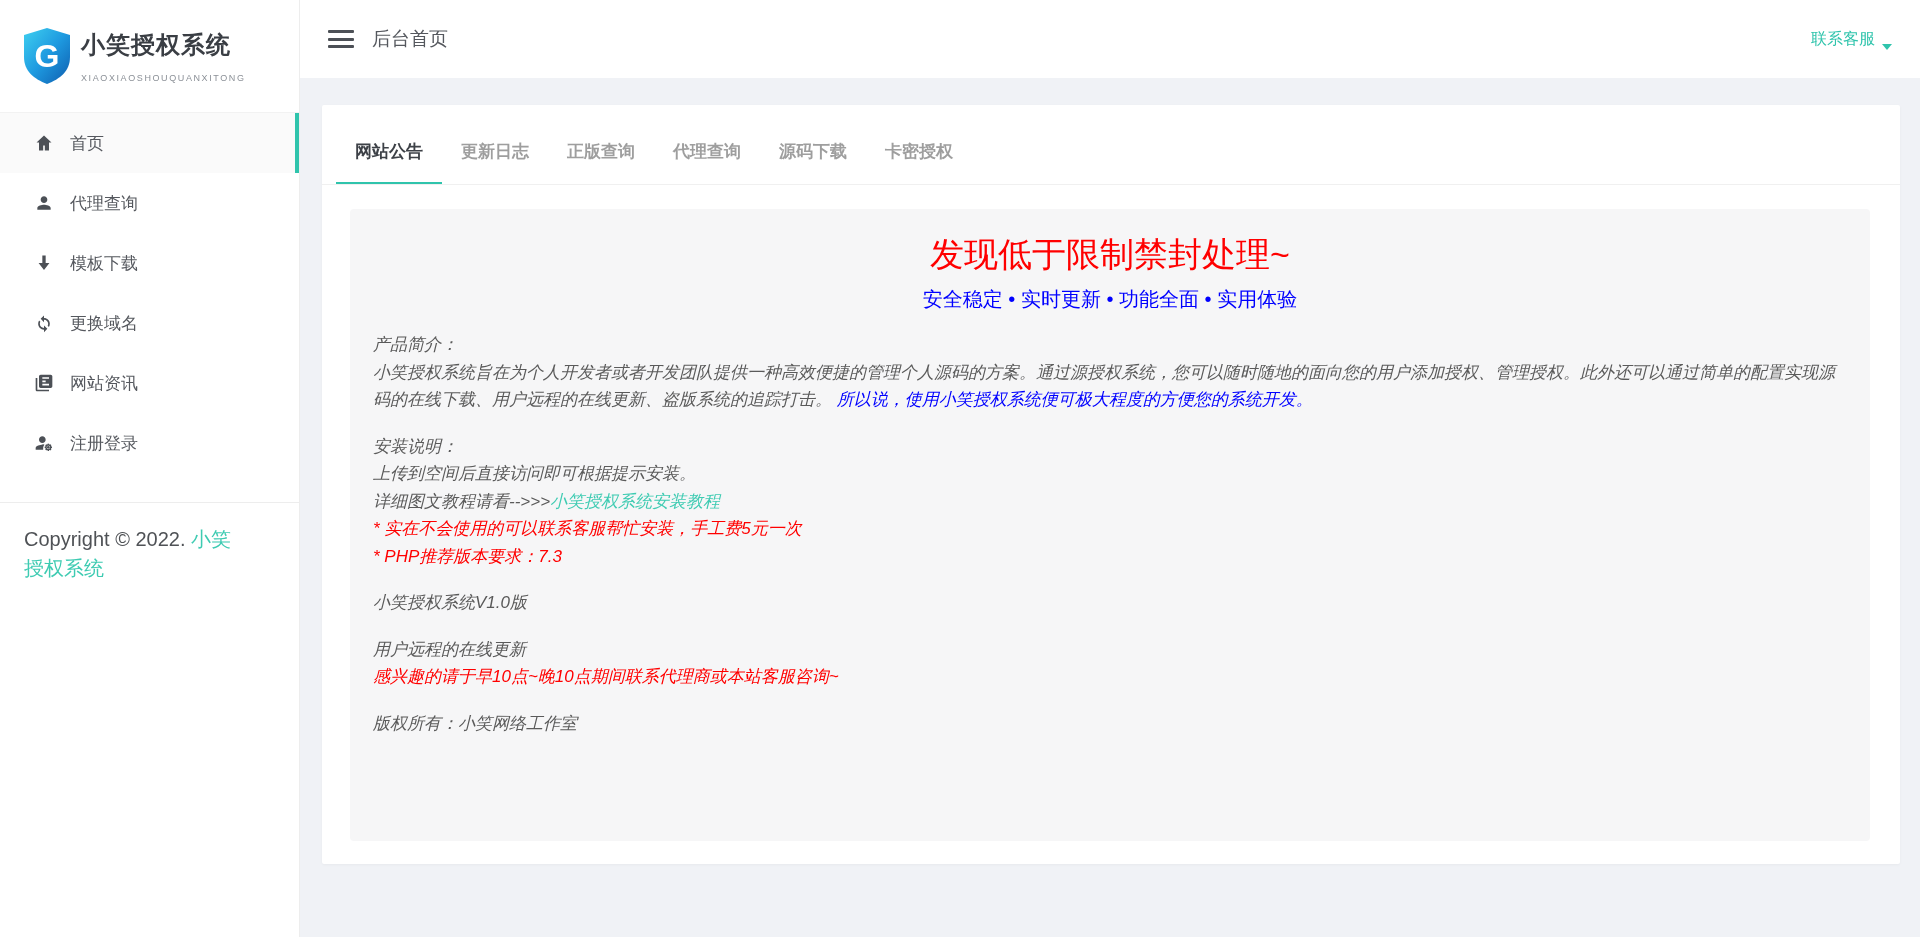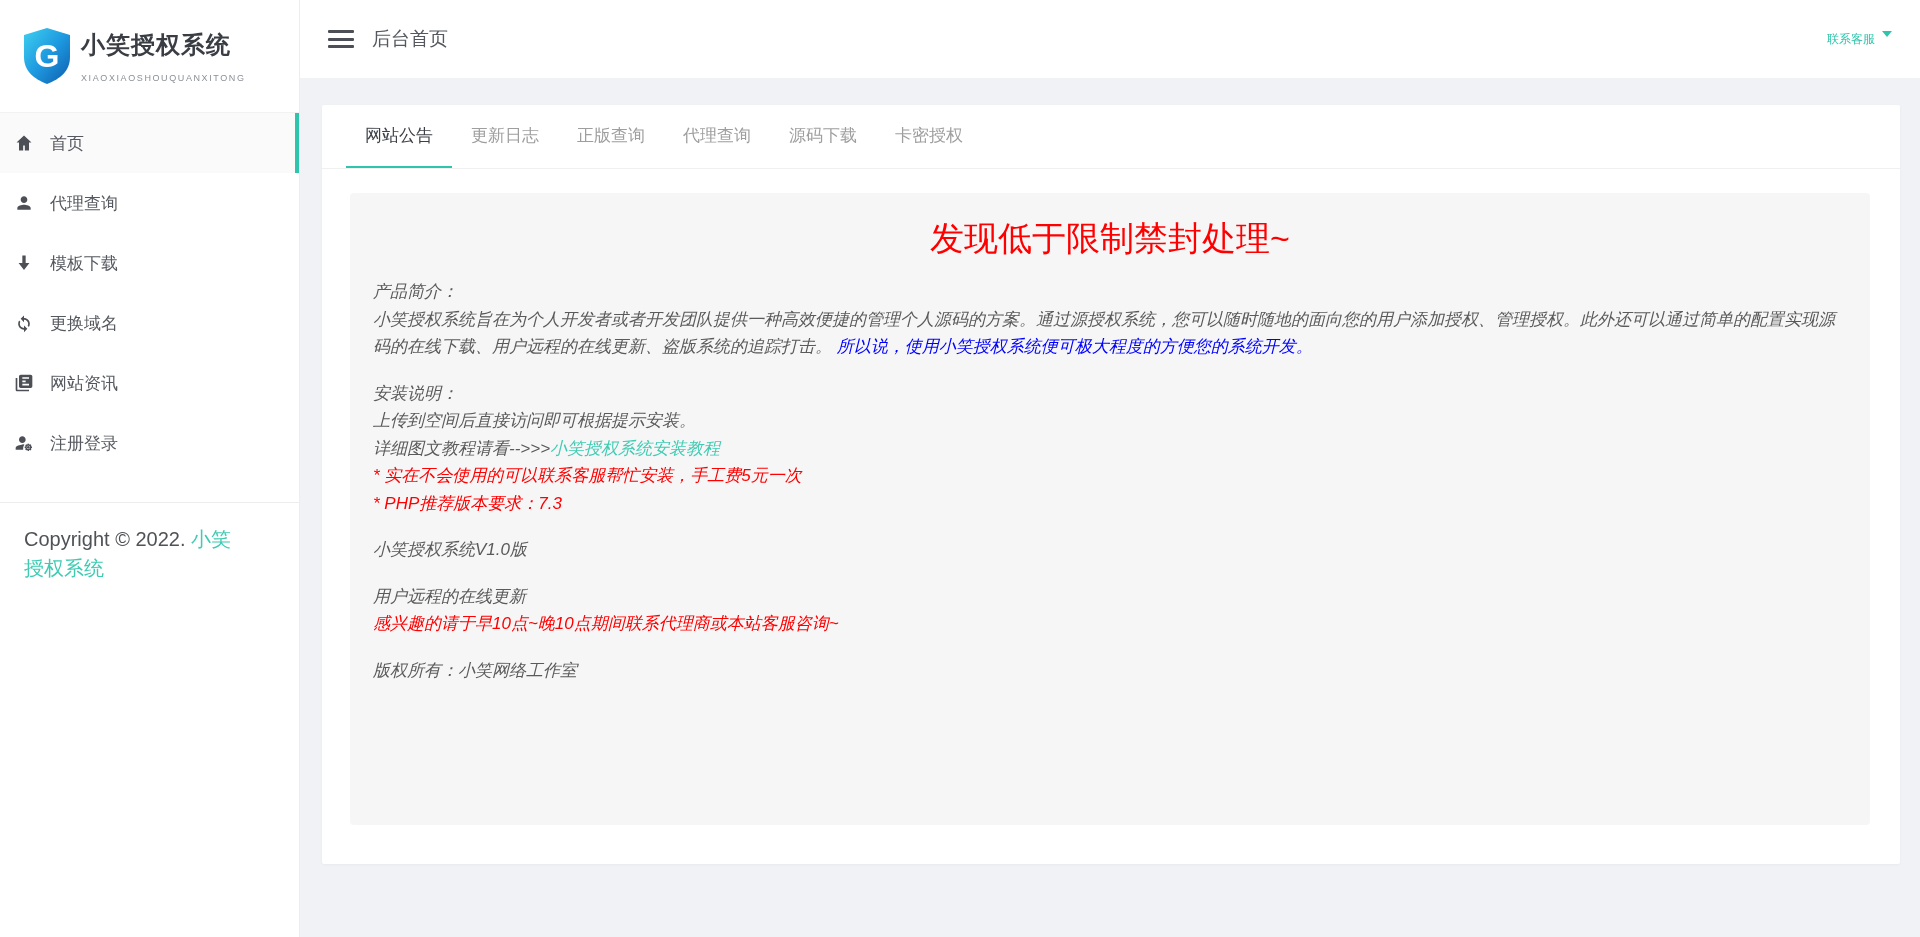--- a/index.html
+++ b/index.html
@@ -7,42 +7,42 @@
   body { font-family:"Liberation Sans","DejaVu Sans",sans-serif; background:#f0f2f6; color:#5a5a5a; }
   .app { display:flex; width:1920px; height:937px; }
 
   
   .sidebar { width:300px; min-width:300px; height:100%; background:#fff; border-right:1px solid #ededed; position:relative; }
   .logo { height:113px; display:flex; align-items:center; padding-left:22px; border-bottom:1px solid #f2f2f2; cursor:pointer; }
   .logo-mark { width:50px; height:58px; margin-right:9px; }
   .logo-text { display:flex; flex-direction:column; }
   .logo-title { font-size:24px; font-weight:bold; color:#3a3e44; letter-spacing:1px; line-height:30px; }
   .logo-sub { font-size:9px; color:#8b9097; letter-spacing:1.6px; margin-top:13px; }
-  .menu-item { height:60px; display:flex; align-items:center; padding-left:12px; cursor:pointer; color:#55585e; }
+  .menu-item { height:60px; display:flex; align-items:center; padding-left:32px; cursor:pointer; color:#55585e; }
   .menu-item .mi-icon { width:24px; height:24px; margin-right:14px; display:flex; align-items:center; justify-content:center; }
   .menu-item .mi-icon svg { fill:#4c5056; }
   .menu-item .mi-label { font-size:17px; color:#55585e; }
   .menu-item.active { background:#fafafa; border-right:4px solid #2fc4ac; }
   .sidebar-divider { border-top:1px solid #ededed; margin-top:29px; }
   .copyright { padding:22px 60px 0 24px; font-size:20px; line-height:29px; color:#4f5256; }
   .copyright .tlink { color:#3ecbb2; text-decoration:none; cursor:pointer; }
 
   
   .main { flex:1; display:flex; flex-direction:column; height:100%; }
   header { height:78px; background:#fff; display:flex; align-items:center; padding:0 28px; flex:0 0 78px; }
   .burger { width:26px; height:18px; display:flex; flex-direction:column; justify-content:space-between; cursor:pointer; margin-right:18px; }
   .burger span { display:block; height:3px; background:#4c5056; border-radius:1px; }
   .page-title { font-size:19px; color:#55585e; }
-  .contact { margin-left:auto; display:flex; align-items:flex-start; cursor:pointer; color:#2fc4ac; font-size:12px; }
+  .contact { margin-left:auto; display:flex; align-items:flex-end; cursor:pointer; color:#2fc4ac; font-size:16px; }
   .caret { width:0; height:0; border-left:5px solid transparent; border-right:5px solid transparent; border-top:6px solid #2fc4ac; margin-left:7px; }
 
   .content { flex:1; background:#f0f2f6; padding:27px 20px 0 22px; overflow:hidden; }
   .card { background:#fff; border-radius:2px; box-shadow:0 1px 3px rgba(0,0,0,0.04); min-height:759px; }
 
-  .tabs { display:flex; padding-left:24px; border-bottom:1px solid #f0f0f0; height:64px; align-items:flex-end; }
+  .tabs { display:flex; padding-left:14px; border-bottom:1px solid #f0f0f0; height:80px; align-items:flex-end;font-weight:bold; }
   .tab { padding:0 19px; font-size:17px; color:#9e9e9e; height:64px; display:flex; align-items:center; cursor:pointer; border-bottom:2px solid transparent; }
   .tab.active { color:#3d4147; border-bottom:2px solid #2fc4ac; }
 
   .notice-box { margin:24px 30px 39px 28px; background:#f6f6f7; border-radius:4px; padding:22px 23px 28px 23px; min-height:632px; }
   .notice-title { text-align:center; font-size:34px; color:#ff0000; line-height:46px; }
   .notice-subtitle { text-align:center; font-size:20px; color:#0000ff; line-height:30px; margin-top:7px; }
   .notice-body { margin-top:17px; font-size:17px; line-height:27.5px; color:#5a5a5a;font-style:italic; }
   .nblock { margin-bottom:19px; }
   .nblock:last-child { margin-bottom:0; }
   .seg-n { color:#5a5a5a; }
@@ -165,20 +165,21 @@
           <div class="tab active">网站公告</div>
           <div class="tab">更新日志</div>
           <div class="tab">正版查询</div>
           <div class="tab">代理查询</div>
           <div class="tab">源码下载</div>
           <div class="tab">卡密授权</div>
         </div>
 
         <div class="notice-box">
           <div class="notice-title">发现低于限制禁封处理~</div>
+          <div class="notice-subtitle">安全稳定 • 实时更新 • 功能全面 • 实用体验</div>
           <div class="notice-body" id="notice-body">
               <div class="nblock">
                 <div class="nline"><span class="seg-n">产品简介：</span></div>
                 <div class="nline"><span class="seg-n">小笑授权系统旨在为个人开发者或者开发团队提供一种高效便捷的管理个人源码的方案。通过源授权系统，您可以随时随地的面向您的用户添加授权、管理授权。此外还可以通过简单的配置实现源码的在线下载、用户远程的在线更新、盗版系统的追踪打击。</span><span class="seg-b"> 所以说，使用小笑授权系统便可极大程度的方便您的系统开发。</span></div>
               </div>
               <div class="nblock">
                 <div class="nline"><span class="seg-n">安装说明：</span></div>
                 <div class="nline"><span class="seg-n">上传到空间后直接访问即可根据提示安装。</span></div>
                 <div class="nline"><span class="seg-n">详细图文教程请看--&gt;&gt;&gt;</span><span class="seg-l">小笑授权系统安装教程</span></div>
                 <div class="nline"><span class="seg-r">* 实在不会使用的可以联系客服帮忙安装，手工费5元一次</span></div>

